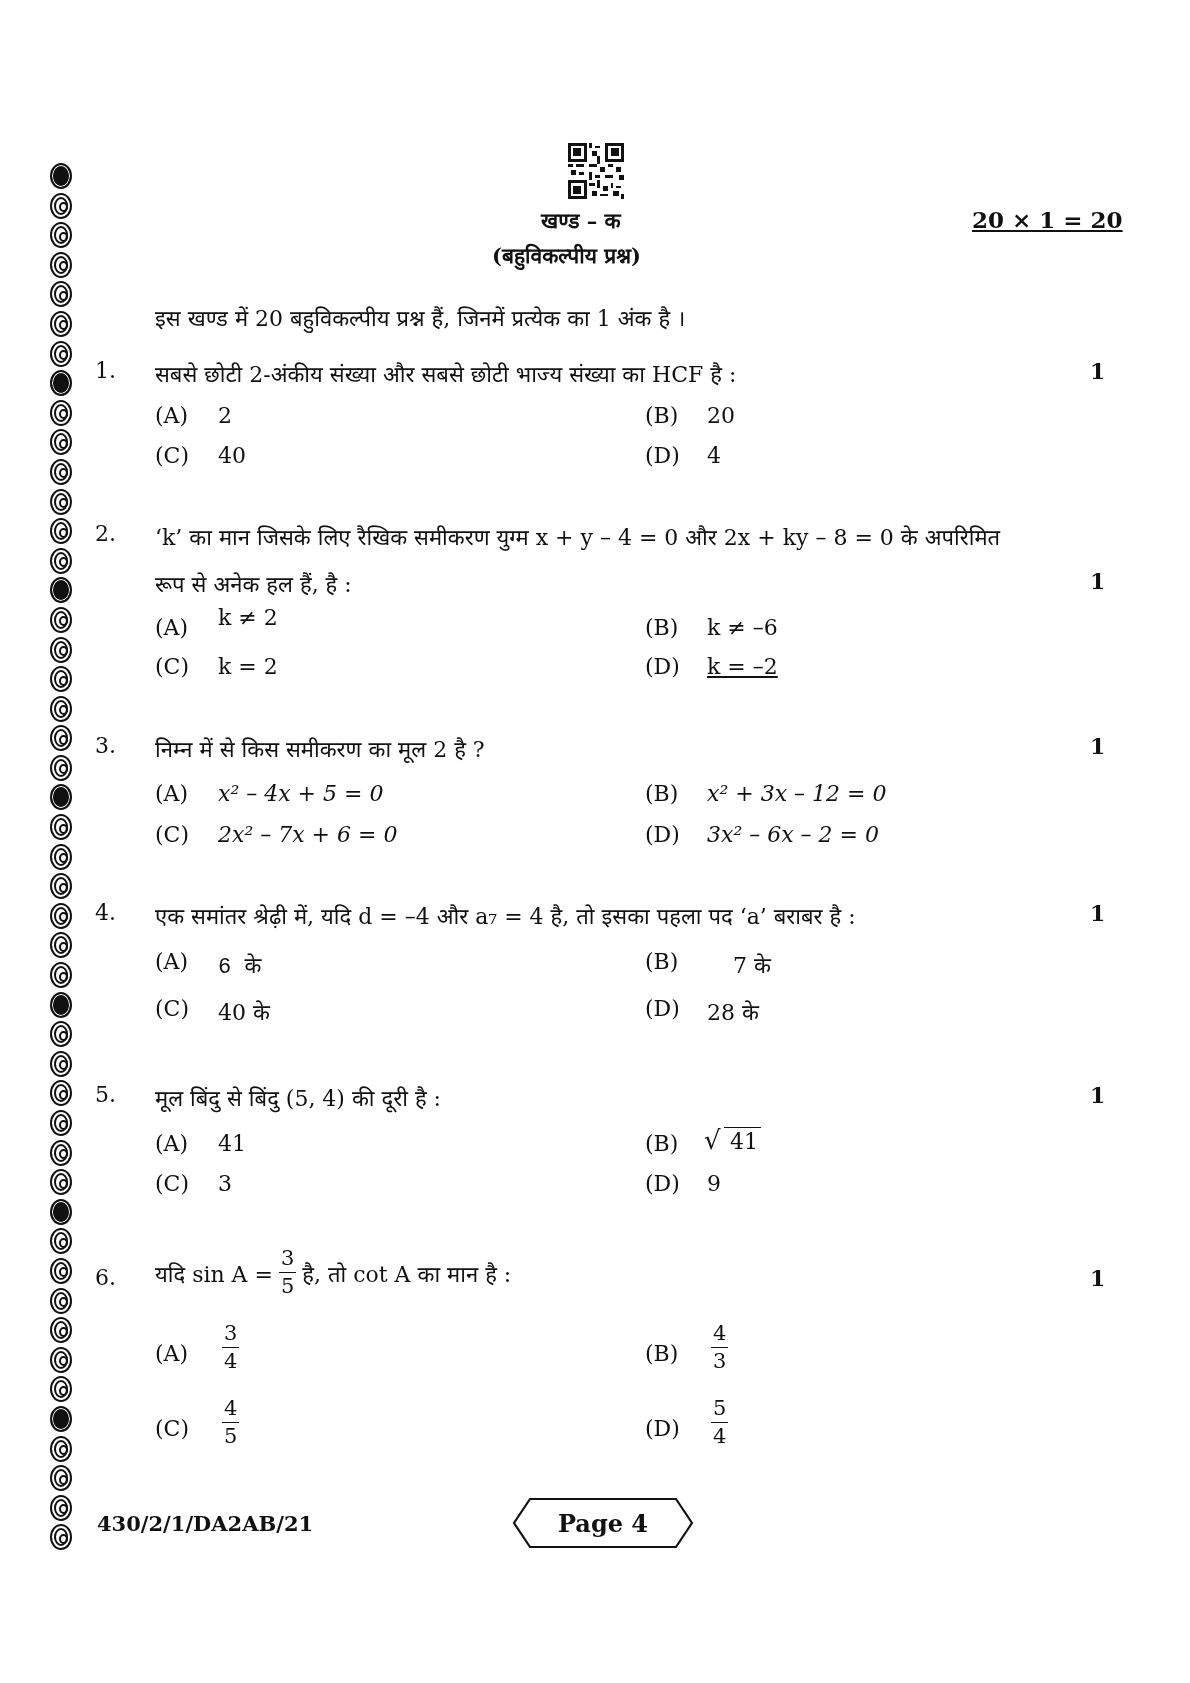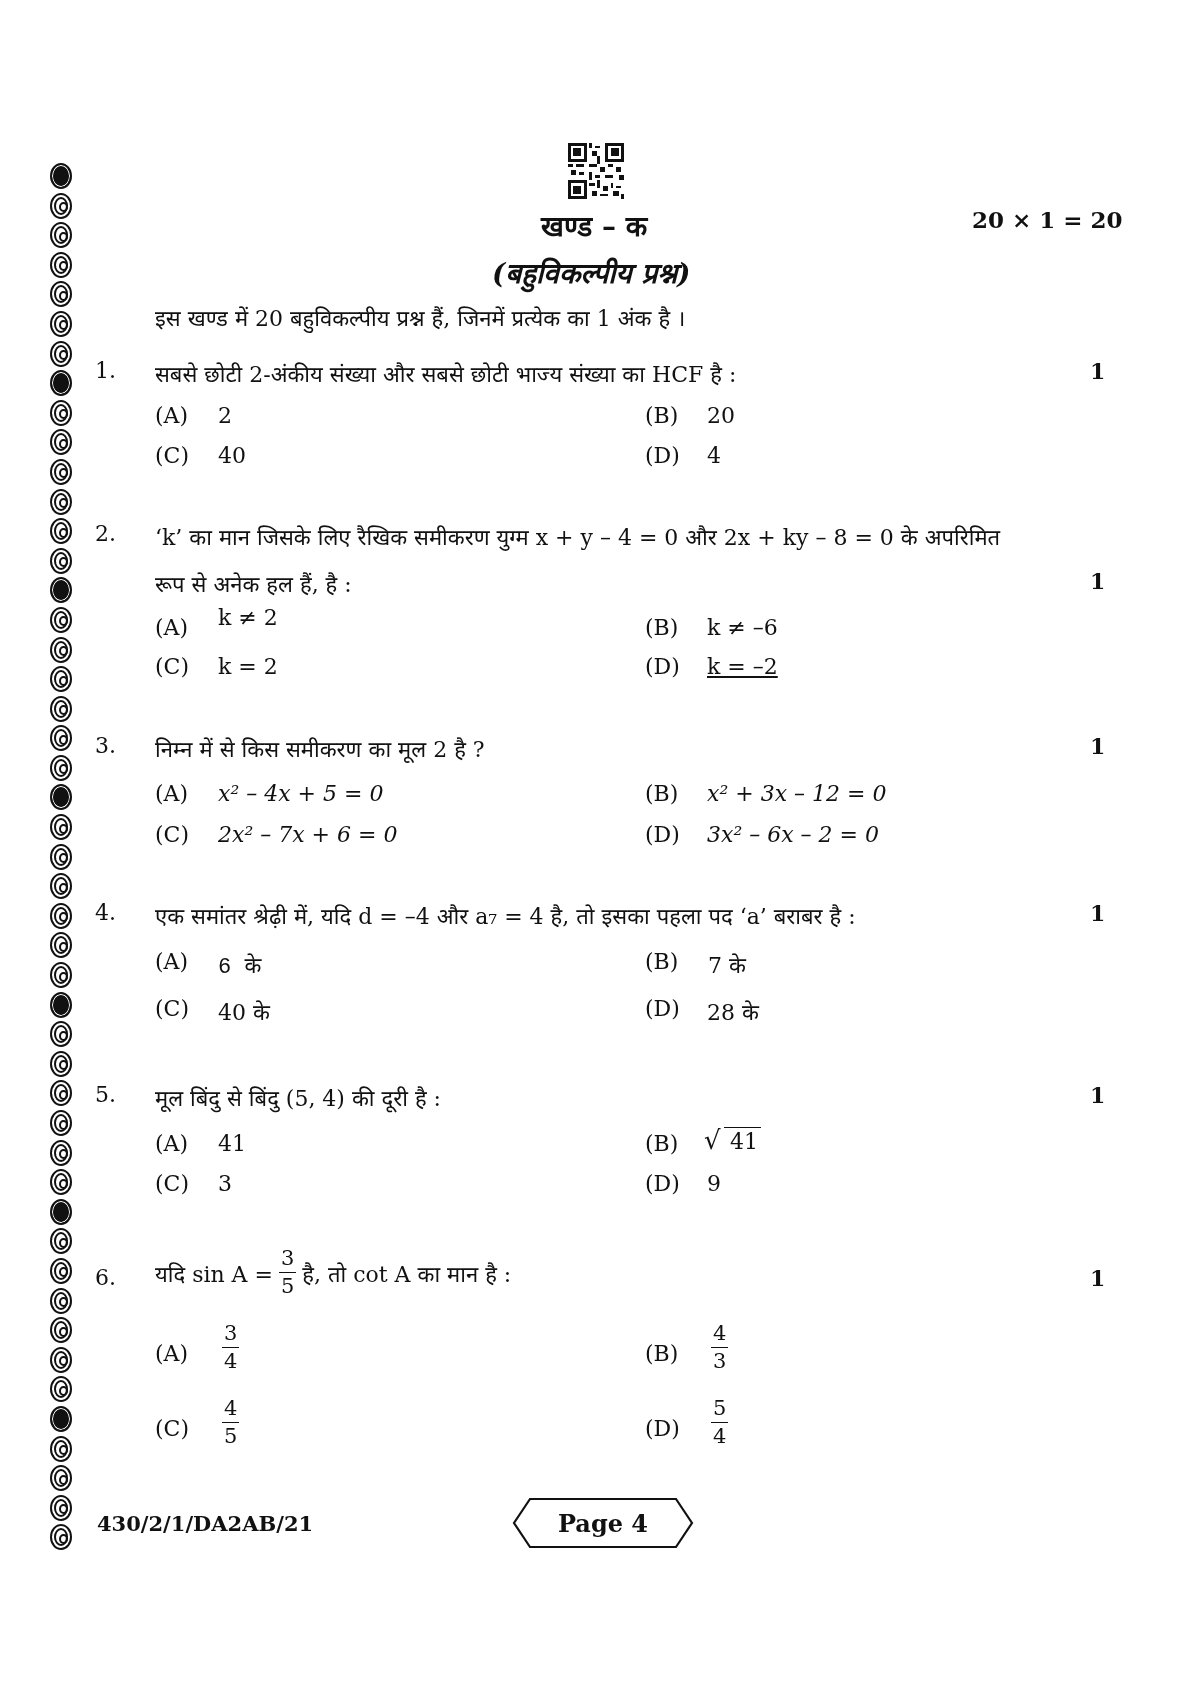--- a/index.html
+++ b/index.html
@@ -12,22 +12,22 @@
   .mark::before { content:""; position:absolute; left:2px; top:2px; right:2px; bottom:2px; border-radius:50%;
           border:2px solid #111; }
   .mark::after { content:""; position:absolute; left:6.5px; top:7.5px; width:5px; height:6px; border-radius:50%;
           border:2px solid #111; }
   .mark.filled { background:#111; }
   .mark.filled::before { border-color:#111; background:#111; border-width:0; left:1px; top:1px; right:1px; bottom:1px; }
   .mark.filled::after { display:none; }
   .mark.filled { box-shadow:0 0 0 1.5px #fff inset; }
 
   .qr { position:absolute; left:568px; top:143px; width:56px; height:56px; }
-  .section-title { font-weight:bold; font-size:28px; }
-  .marks-total { font-weight:bold; font-size:23px; }
+  .section-title { font-weight:bold; font-size:21px; }
+  .marks-total { font-weight:bold; font-size:23px;text-decoration:underline; }
   .qtext { font-size:22px; }
   .qnum { font-size:22px; }
   .opt-label { font-size:22px; }
   .opt-val { font-size:22px; }
   .qmarks { font-size:22px; font-weight:bold; }
   .frac { display:inline-flex; flex-direction:column; align-items:center; vertical-align:middle; line-height:1; font-size:21px; }
   .frac .num { padding:0 2px 3px 2px; border-bottom:1.5px solid #111; }
   .frac .den { padding-top:3px; }
   .sqrt { display:inline-block; position:relative; padding-left:20px; }
   .sqrt .rad { position:absolute; left:0; top:-4px; font-size:26px; }
@@ -128,21 +128,21 @@
         <rect x="9" y="18" width="2" height="2"></rect>
         <rect x="12" y="19" width="3" height="1"></rect>
         <rect x="17" y="18" width="2" height="2"></rect>
         <rect x="20" y="19" width="1" height="2"></rect>
     </g>
   </svg>
 </div>
 
 <div class="abs section-title" style="left:541px; top:206px;">खण्ड – क</div>
 <div class="abs marks-total" style="left:972px; top:206px;">20 × 1 = 20</div>
-<div class="abs section-title" style="left:492px; top:253px;font-style:italic;">(बहुविकल्पीय प्रश्न)</div>
+<div class="abs section-title" style="left:492px; top:241px;">(बहुविकल्पीय प्रश्न)</div>
 <div class="abs qtext" style="left:155px; top:302px;">इस खण्ड में 20 बहुविकल्पीय प्रश्न हैं, जिनमें प्रत्येक का 1 अंक है ।</div>
 
 <div>
   <div class="abs qnum" style="left:95px; top:358px;">1.</div>
   <div class="abs qtext" style="left:155px; top:358px;">सबसे छोटी 2-अंकीय संख्या और सबसे छोटी भाज्य संख्या का HCF है :</div>
   <div class="abs qmarks" style="left:1090px; top:358px;">1</div>
   <div class="abs opt-label" style="left:155px; top:403px;">(A)</div>
   <div class="abs opt-val" style="left:218px; top:403px;">2</div>
   <div class="abs opt-label" style="left:645px; top:403px;">(B)</div>
   <div class="abs opt-val" style="left:707px; top:403px;">20</div>
@@ -181,21 +181,21 @@
   <div class="abs opt-val it" style="left:707px; top:822px;">3x² – 6x – 2 = 0</div>
 </div>
 
 <div>
   <div class="abs qnum" style="left:95px; top:900px;">4.</div>
   <div class="abs qtext" style="left:155px; top:900px;">एक समांतर श्रेढ़ी में, यदि d = –4 और a₇ = 4 है, तो इसका पहला पद ‘a’ बराबर है :</div>
   <div class="abs qmarks" style="left:1090px; top:900px;">1</div>
   <div class="abs opt-label" style="left:155px; top:949px;">(A)</div>
   <div class="abs opt-val" style="left:218px; top:949px;font-family:Liberation Mono, monospace;">6 के</div>
   <div class="abs opt-label" style="left:645px; top:949px;">(B)</div>
-  <div class="abs opt-val" style="left:708px; top:949px;">7 के</div>
+  <div class="abs opt-val" style="left:733px; top:949px;">7 के</div>
   <div class="abs opt-label" style="left:155px; top:996px;">(C)</div>
   <div class="abs opt-val" style="left:218px; top:996px;">40 के</div>
   <div class="abs opt-label" style="left:645px; top:996px;">(D)</div>
   <div class="abs opt-val" style="left:707px; top:996px;">28 के</div>
 </div>
 
 <div>
   <div class="abs qnum" style="left:95px; top:1082px;">5.</div>
   <div class="abs qtext" style="left:155px; top:1082px;">मूल बिंदु से बिंदु (5, 4) की दूरी है :</div>
   <div class="abs qmarks" style="left:1090px; top:1082px;">1</div>

